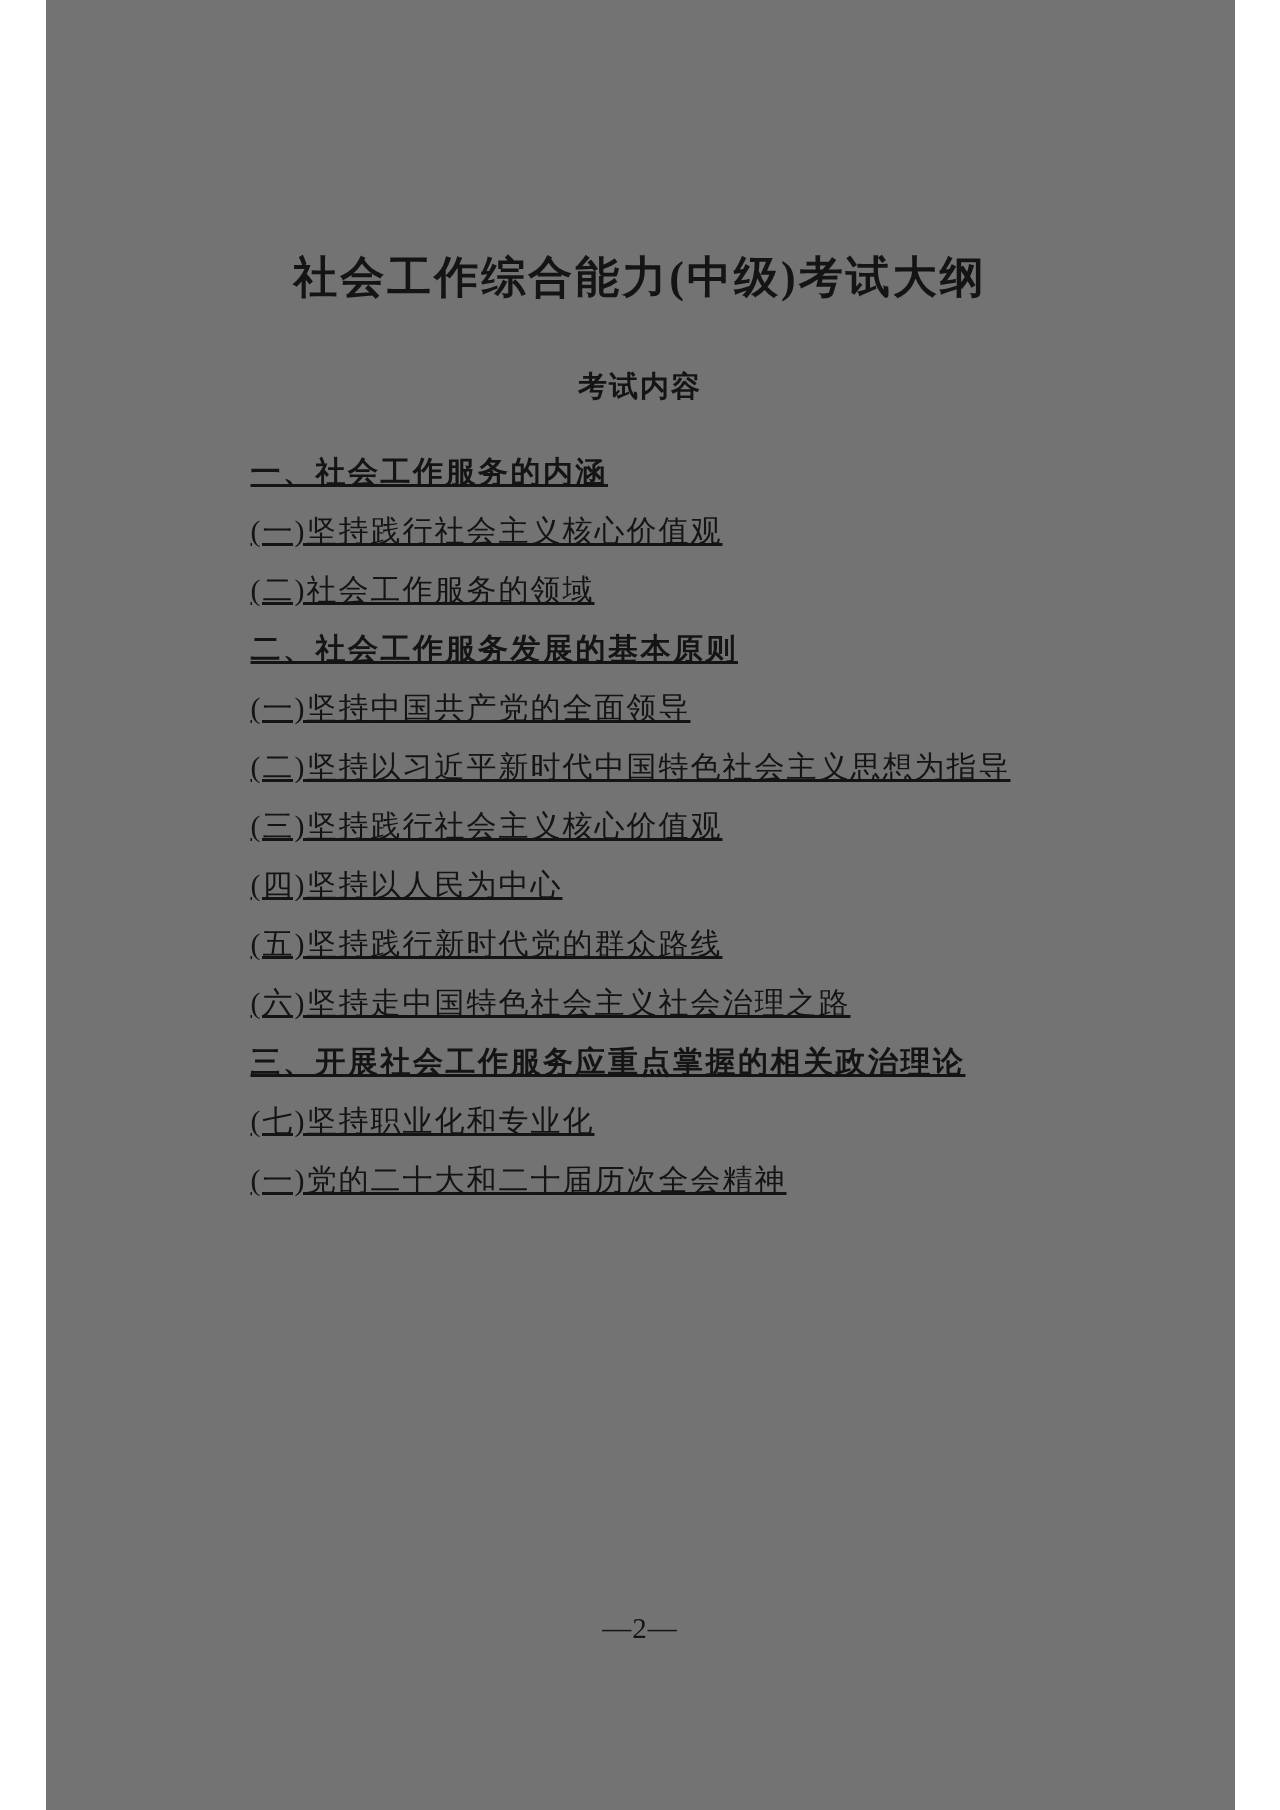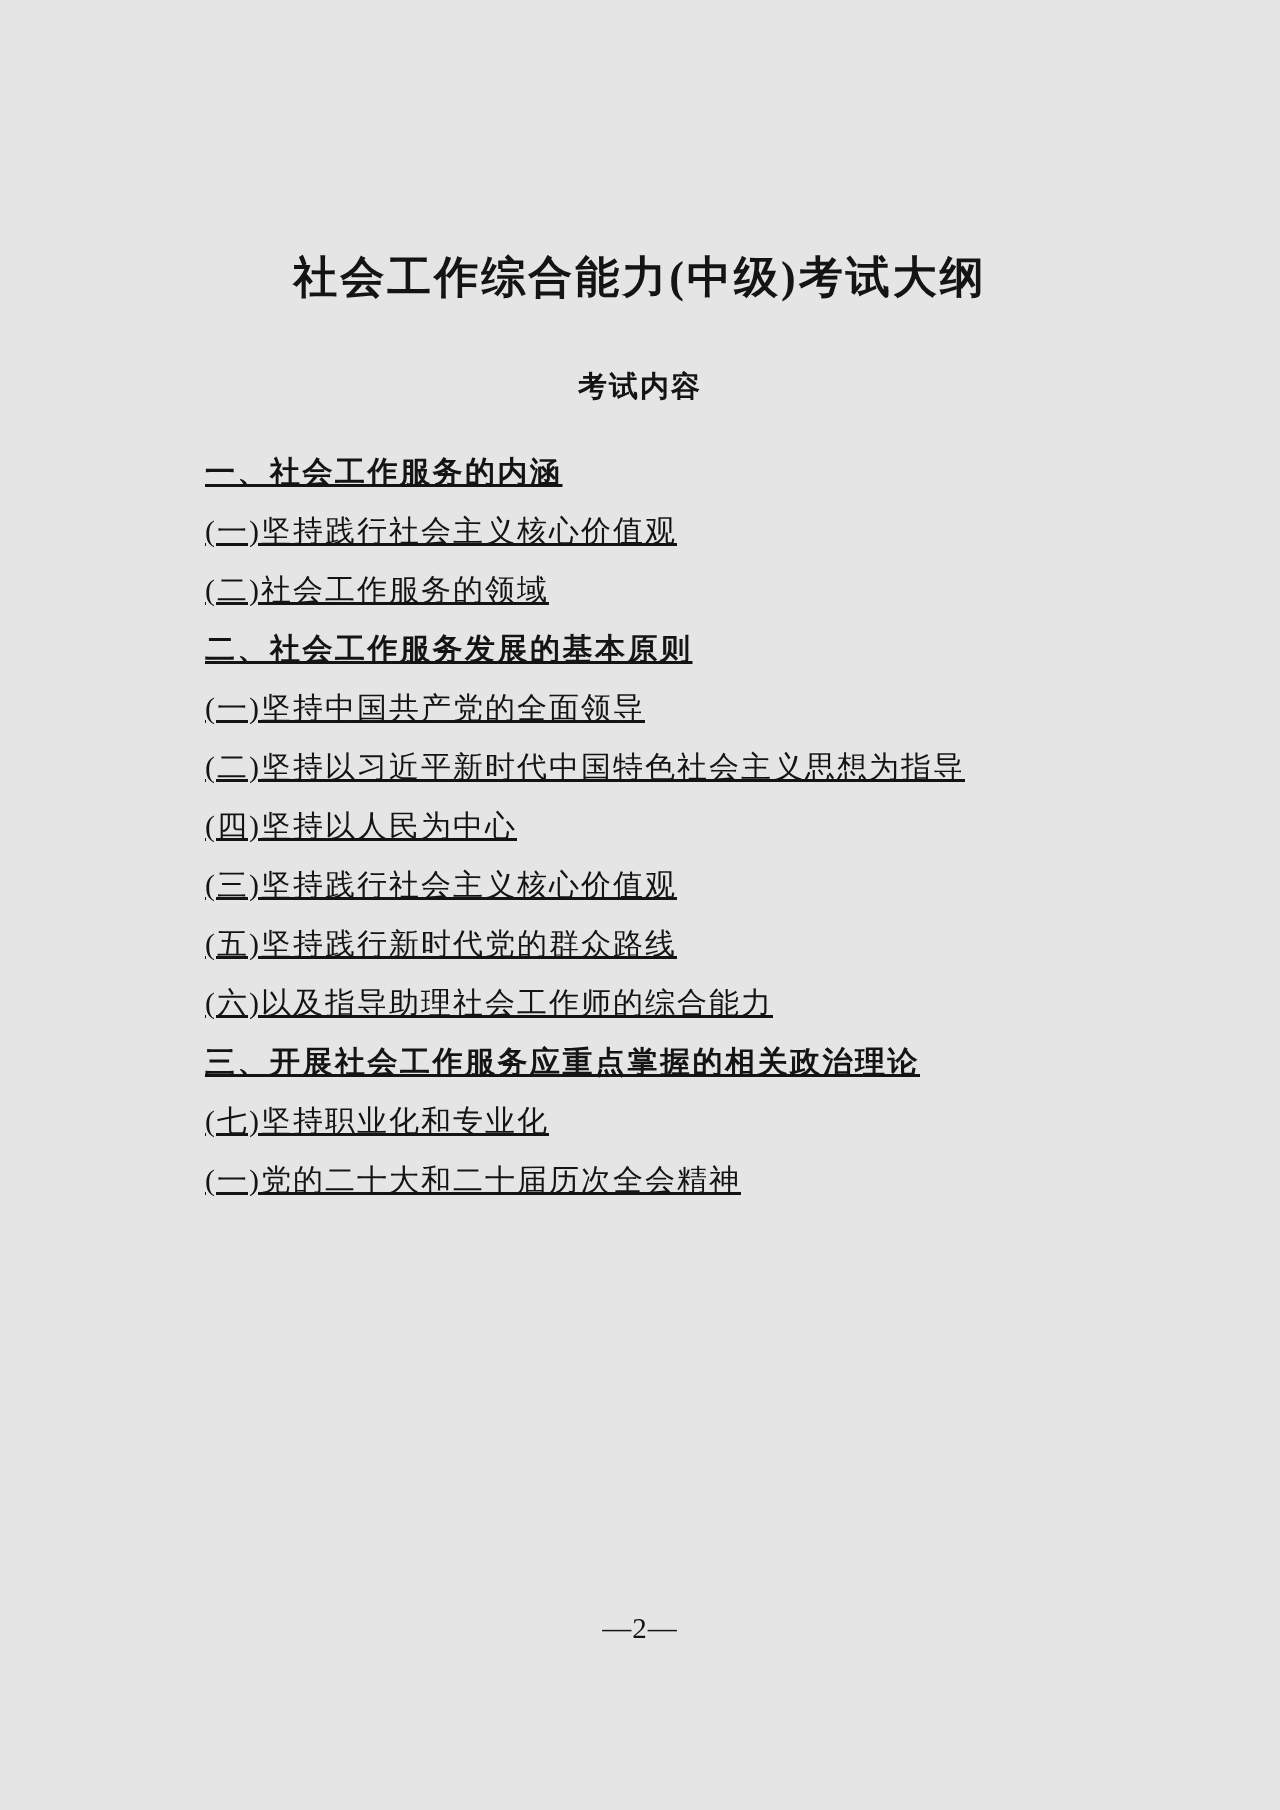--- a/index.html
+++ b/index.html
@@ -2,24 +2,24 @@
 <html lang="zh"><head>
 <meta charset="utf-8">
 <style>
   html, body {
     margin: 0;
     padding: 0;
     background: #ffffff;
   }
   .page {
     position: relative;
-    width: 1280px;
+    width: 1189px;
     height: 1810px;
     margin: 0 auto;
-    background: #e5e5e5;
+    background: #737373;
     color: #141414;
     box-sizing: border-box;
     padding: 248px 145px 0 145px;
     overflow: hidden;
     font-family: "Liberation Serif", "DejaVu Serif", serif;
   }
   .doc-title {
     margin: 0;
     font-size: 44px;
     line-height: 60px;
@@ -89,24 +89,24 @@
 
   <h2 class="sec-heading content">考试内容</h2>
 
   <div class="outline" id="outline">
       <div class="outline-item section">一、社会工作服务的内涵</div>
       <div class="outline-item sub">(一)坚持践行社会主义核心价值观</div>
       <div class="outline-item sub">(二)社会工作服务的领域</div>
       <div class="outline-item section">二、社会工作服务发展的基本原则</div>
       <div class="outline-item sub">(一)坚持中国共产党的全面领导</div>
       <div class="outline-item sub">(二)坚持以习近平新时代中国特色社会主义思想为指导</div>
+      <div class="outline-item sub">(三)坚持践行社会主义核心价值观</div>
       <div class="outline-item sub">(四)坚持以人民为中心</div>
-      <div class="outline-item sub">(三)坚持践行社会主义核心价值观</div>
       <div class="outline-item sub">(五)坚持践行新时代党的群众路线</div>
-      <div class="outline-item sub">(六)以及指导助理社会工作师的综合能力</div>
+      <div class="outline-item sub">(六)坚持走中国特色社会主义社会治理之路</div>
       <div class="outline-item section">三、开展社会工作服务应重点掌握的相关政治理论</div>
       <div class="outline-item sub">(七)坚持职业化和专业化</div>
       <div class="outline-item sub">(一)党的二十大和二十届历次全会精神</div>
     </div>
 
   <div class="page-footer">—2—</div>
 
 </div>
 
 </body></html>

